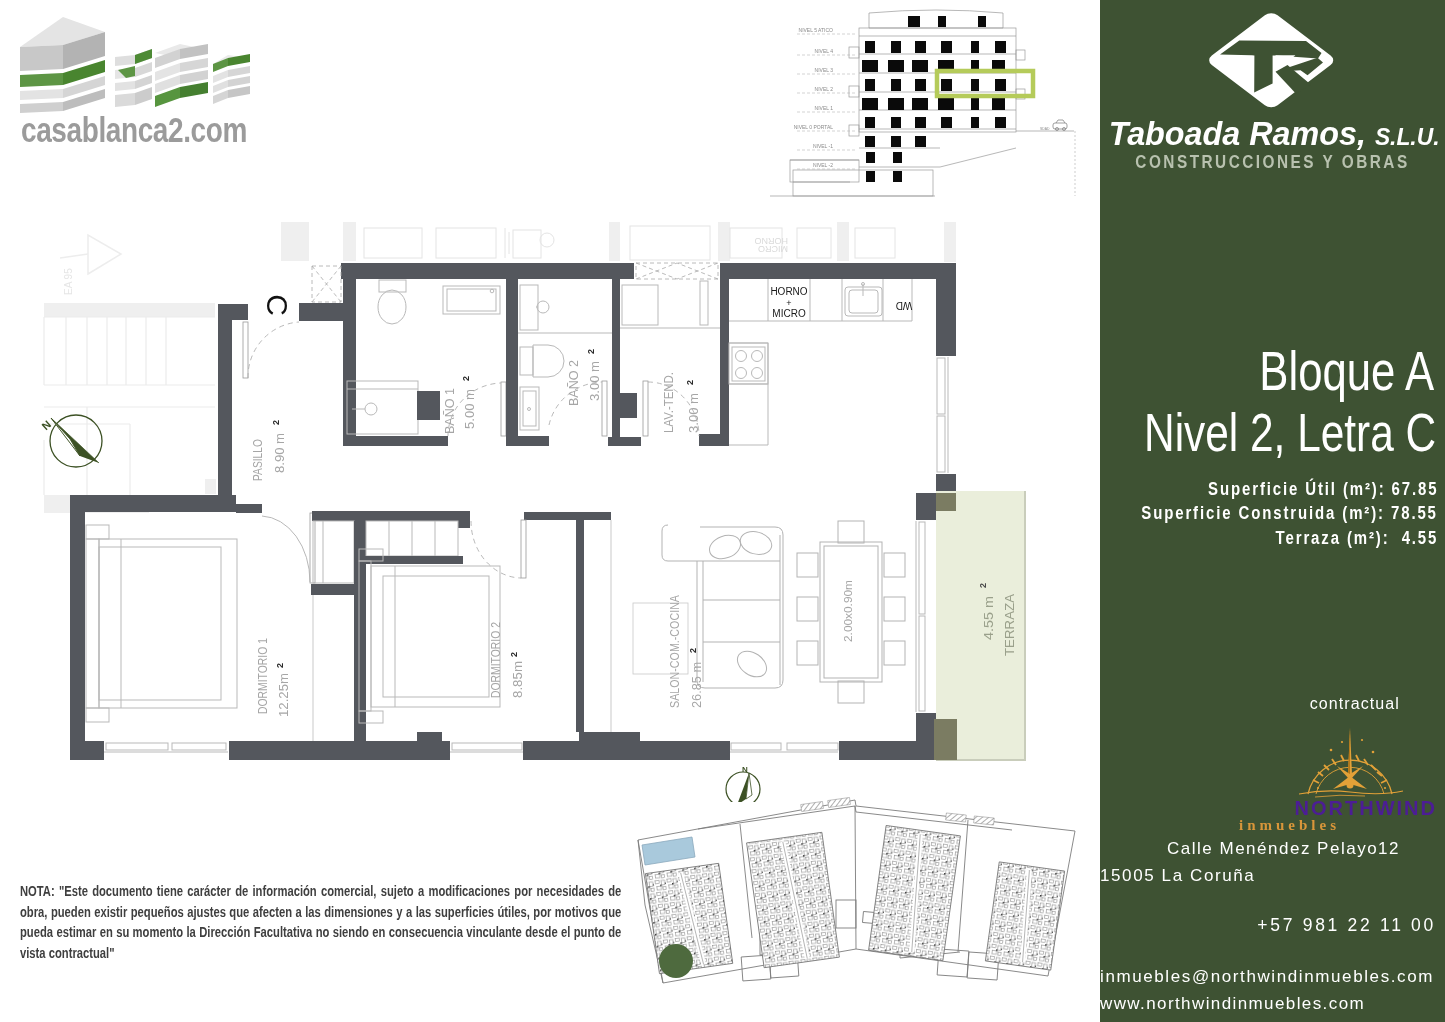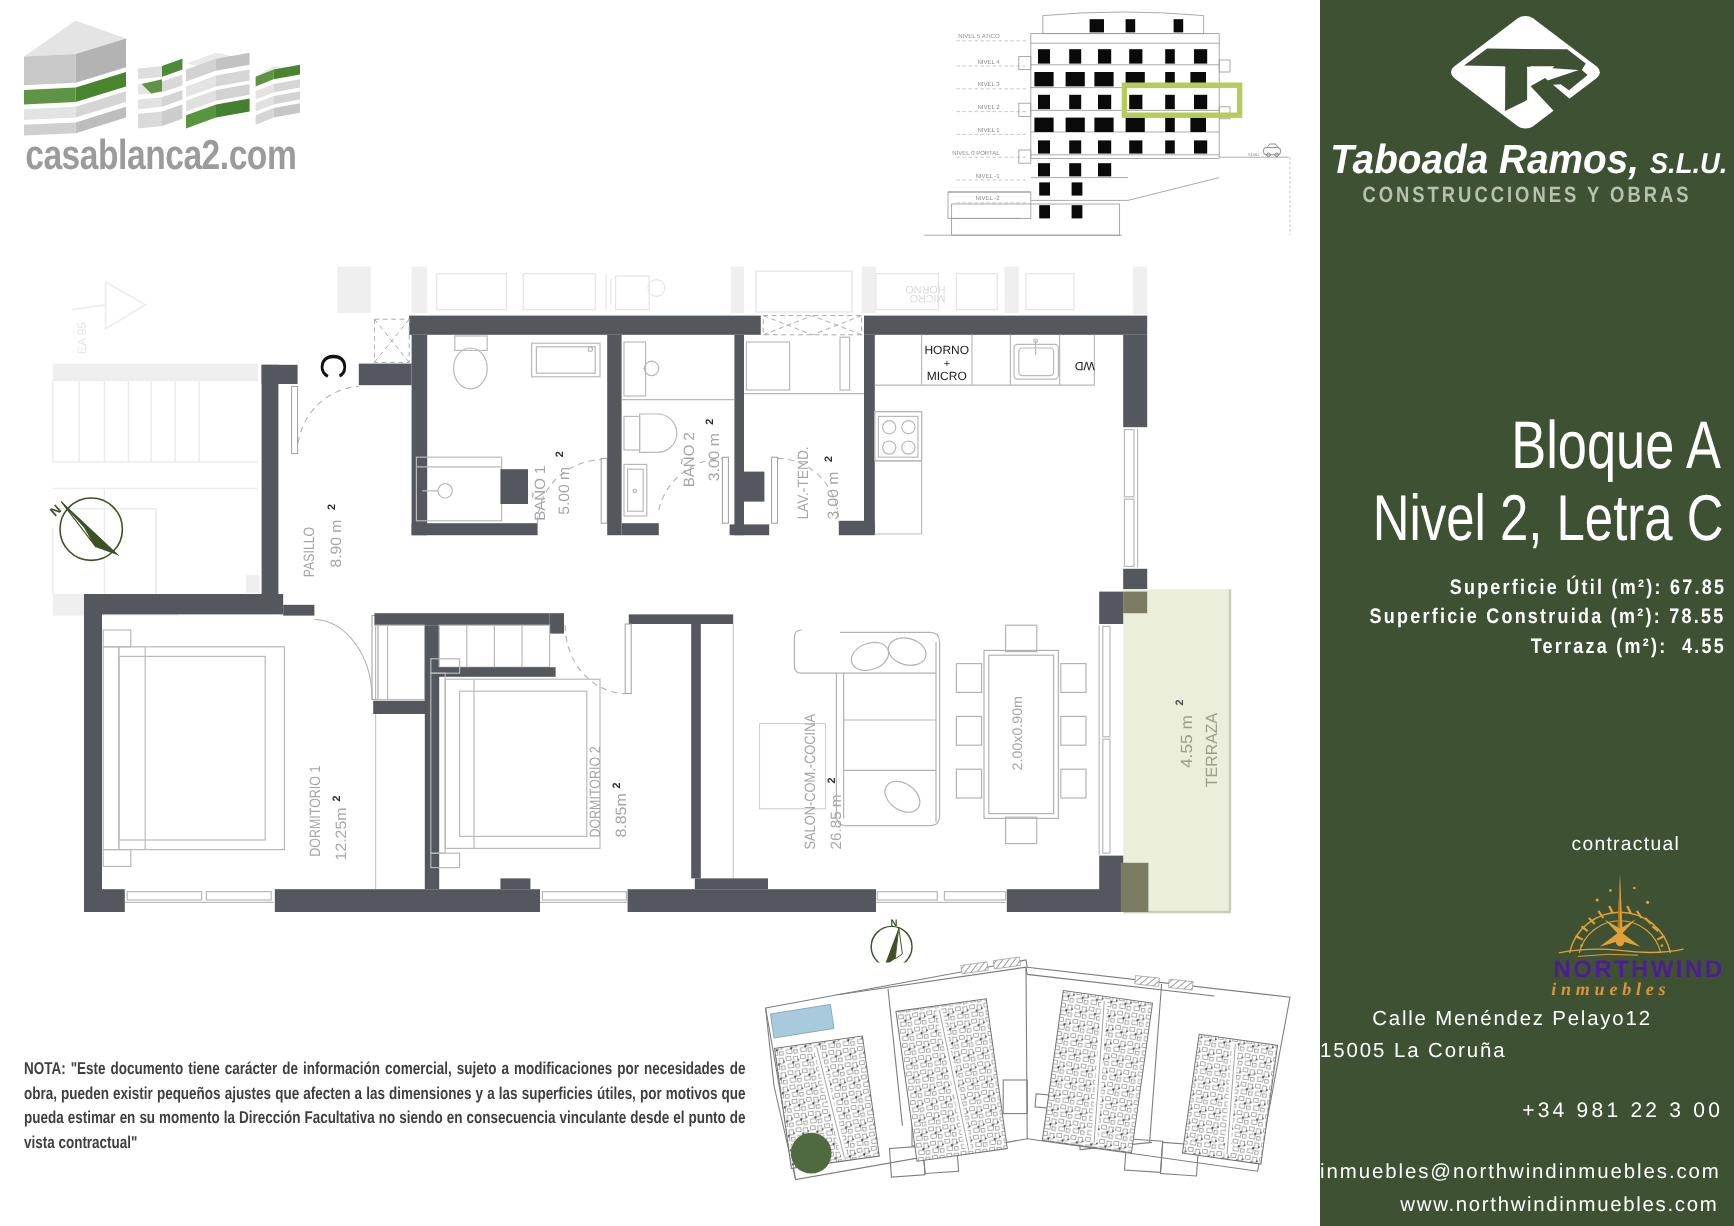--- a/index.html
+++ b/index.html
@@ -604,28 +604,28 @@
     <circle cx="88" cy="24" r="1.3" fill="#e2a138"></circle>
 <circle cx="33" cy="60" r="1.1" fill="#e2a138"></circle>
     <circle cx="100" cy="60" r="1.1" fill="#e2a138"></circle>
 <circle cx="57" cy="14" r="1.1" fill="#e2a138"></circle>
     <circle cx="77" cy="12" r="1.1" fill="#e2a138"></circle>
 <path d="M14,66 Q40,61 65,64 Q95,68 118,63" stroke="#e2a138" stroke-width="1.1" fill="none"></path>
 <path d="M30,69 Q55,66 80,68" stroke="#e2a138" stroke-width="0.8" fill="none"></path>
 </svg>
 
 <div class="abs" style="right:8px;top:797px;font-size:20px;letter-spacing:2px;color:#4c1d95;font-family:Liberation Sans, sans-serif;font-weight:bold;white-space:nowrap;transform:scaleX(1);transform-origin:100% 0;">NORTHWIND</div>
-<div class="abs" style="left:1100px;top:817px;width:292px;text-align:right;font-size:15px;letter-spacing:4px;color:#d9963a;font-family:'Liberation Serif',serif;font-style:italic;font-weight:bold;">inmuebles</div>
-
-<div class="abs gp" style="left:1092px;top:839px;width:336px;text-align:center;font-size:17px;letter-spacing:1.5px;">Calle Menéndez Pelayo12</div>
+<div class="abs" style="left:1048px;top:817px;width:292px;text-align:right;font-size:15px;letter-spacing:4px;color:#d9963a;font-family:'Liberation Serif',serif;font-weight:bold;">inmuebles</div>
+
+<div class="abs gp" style="left:1064px;top:839px;width:336px;text-align:right;font-size:17px;letter-spacing:1.5px;">Calle Menéndez Pelayo12</div>
 <div class="abs gp" style="left:1100px;top:866px;width:336px;text-align:left;font-size:17px;letter-spacing:1.6px;">15005 La Coruña</div>
 
-<div class="abs gp" style="left:1100px;top:915px;width:336px;text-align:right;font-size:17.5px;letter-spacing:2.7px;">+34 981 22 3 00</div>
+<div class="abs gp" style="left:1100px;top:915px;width:336px;text-align:right;font-size:17.5px;letter-spacing:2.7px;">+57 981 22 11 00</div>
 
 <div class="abs gp" style="left:1100px;top:967px;width:332px;text-align:right;font-size:17px;letter-spacing:1.6px;">inmuebles@northwindinmuebles.com</div>
-<div class="abs gp" style="left:1100px;top:994px;width:332px;text-align:right;font-size:17px;letter-spacing:1.4px;">www.northwindinmuebles.com</div>
+<div class="abs gp" style="left:1100px;top:994px;width:332px;font-size:17px;letter-spacing:1.4px;">www.northwindinmuebles.com</div>
 
 <div class="abs" style="left:20px;top:881px;width:766px;font-size:14.3px;line-height:20.6px;color:#3f3f3f;font-weight:bold;transform:scaleX(0.785);transform-origin:0 0;">
 <div style="text-align:justify;text-align-last:justify;">NOTA: "Este documento tiene carácter de información comercial, sujeto a modificaciones por necesidades de</div>
 <div style="text-align:justify;text-align-last:justify;">obra, pueden existir pequeños ajustes que afecten a las dimensiones y a las superficies útiles, por motivos que</div>
 <div style="text-align:justify;text-align-last:justify;">pueda estimar en su momento la Dirección Facultativa no siendo en consecuencia vinculante desde el punto de</div>
 <div>vista contractual"</div>
 </div>
 
 </body></html>

